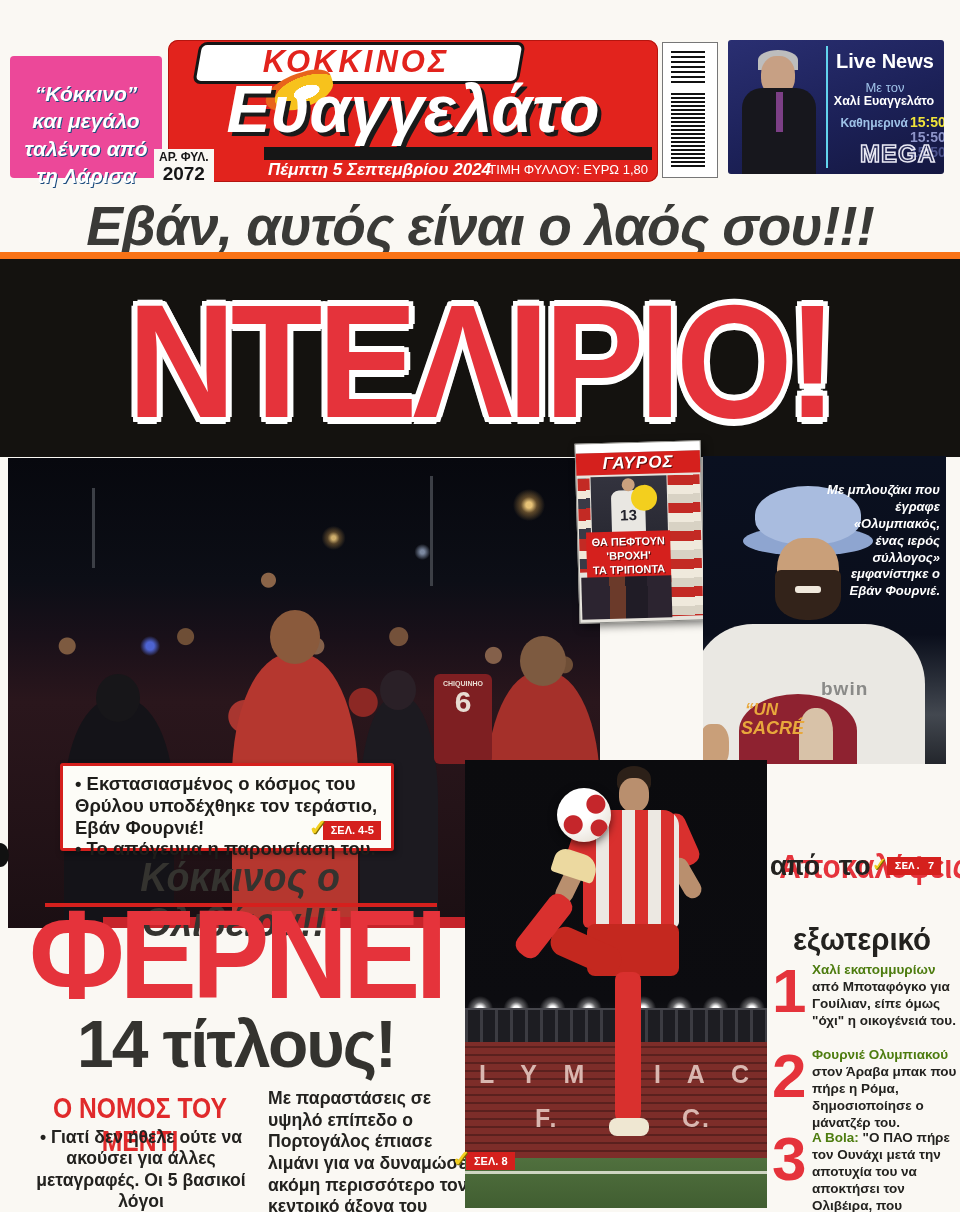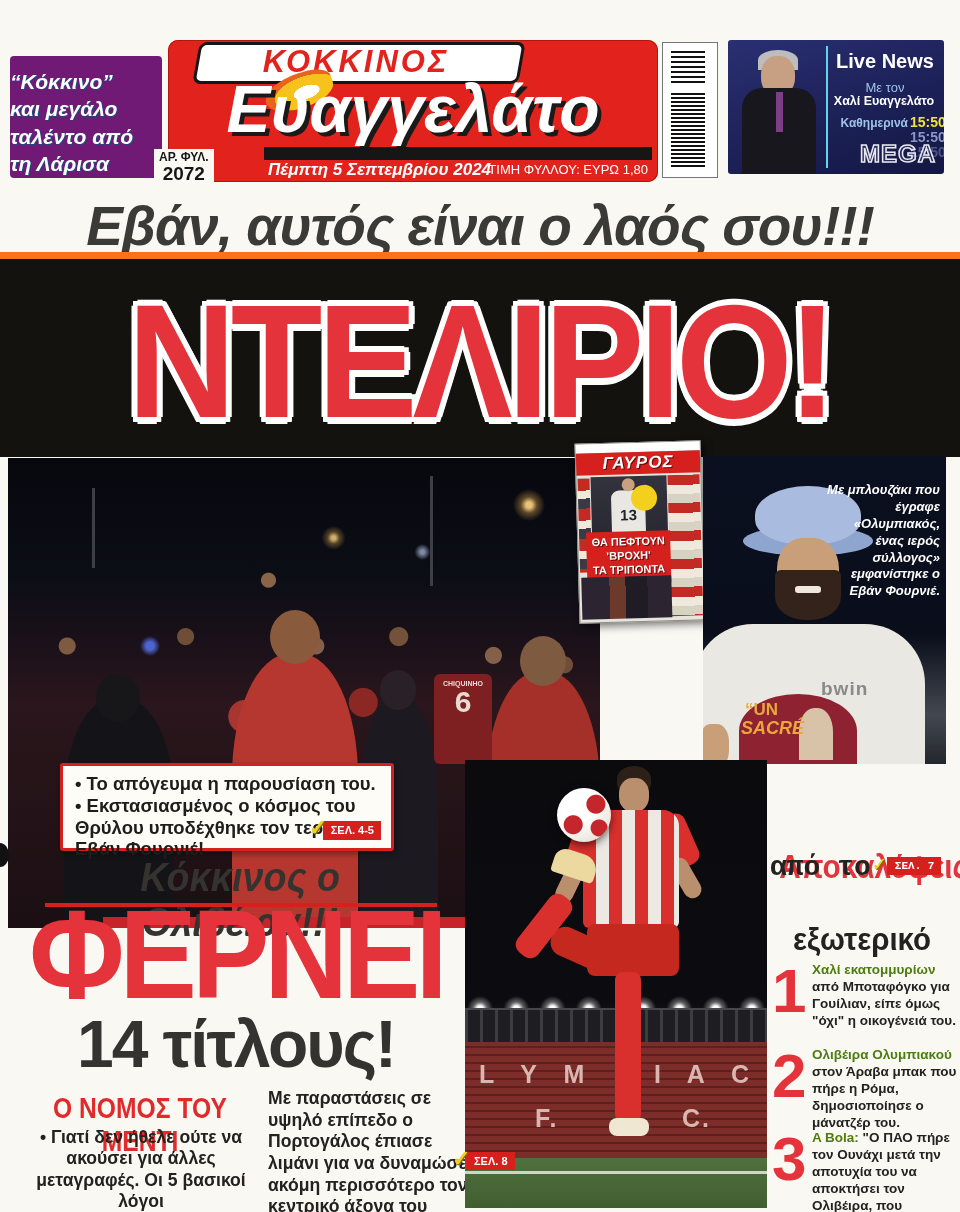--- a/index.html
+++ b/index.html
@@ -1,23 +1,23 @@
 <!DOCTYPE html>
 <html><head>
 <meta charset="utf-8">
 <style>
   html,body{margin:0;padding:0;background:#e8e6e0;}
   .page{position:relative;width:960px;height:1212px;background:#faf8f3;overflow:hidden;
         font-family:"Liberation Sans", sans-serif;}
   .abs{position:absolute;}
 
   
-  .blue-box{left:10px;top:56px;width:152px;height:122px;background:#701a75;border-radius:4px;
-    color:#fff;font-weight:bold;font-style:italic;font-size:21px;line-height:1.3;text-align:left;
-    padding-top:12px;box-sizing:border-box;text-shadow:1px 1px 0 #1c4c7e;}
+  .blue-box{left:10px;top:56px;width:152px;height:122px;background:#ec4899;border-radius:4px;
+    color:#fff;font-weight:bold;font-style:italic;font-size:21px;line-height:1.3;text-align:center;
+    padding-top:24px;box-sizing:border-box;text-shadow:1px 1px 0 #1c4c7e;}
   .masthead{left:168px;top:40px;width:490px;height:142px;background:#e2231d;border-radius:10px;
     box-shadow:0 0 0 1px #b4150f inset;}
   .brand-pill{position:absolute;left:28px;top:2px;width:320px;height:36px;background:#fff;
     border:3px solid #161616;border-radius:8px;transform:skewX(-10deg);}
   .brand-top-t{position:absolute;left:28px;top:4px;width:320px;text-align:center;color:#e2231d;
     font-weight:bold;font-size:31px;letter-spacing:3px;font-style:italic;}
   .flame{position:absolute;left:96px;top:34px;width:70px;height:34px;
     background:radial-gradient(ellipse at 60% 60%, #fff 0 22%, #f7c21c 23% 55%, #e8641c 56% 75%, transparent 76%);
     border-radius:60% 40% 50% 50%;transform:rotate(-18deg);}
   .brand-main-t{position:absolute;left:0;top:34px;width:100%;text-align:center;color:#fff;
@@ -117,21 +117,21 @@
     background:linear-gradient(180deg,#0a1020 0%,#0a0e1b 58%,#2c313b 74%,#434850 84%,#23262c 100%);}
   .hat-top{position:absolute;left:52px;top:30px;width:106px;height:58px;background:#a9bcdf;border-radius:50% 50% 42% 42%;}
   .hat-brim{position:absolute;left:40px;top:70px;width:130px;height:30px;background:#8ea5d0;border-radius:50%;}
   .f-face{position:absolute;left:74px;top:82px;width:62px;height:72px;background:#c99f79;border-radius:42%;}
   .f-beard{position:absolute;left:72px;top:114px;width:66px;height:50px;background:#33231a;border-radius:6px 6px 46% 46%;}
   .f-smile{position:absolute;left:92px;top:130px;width:26px;height:7px;background:#f0e8dc;border-radius:3px;}
   .f-shirt{position:absolute;left:-10px;top:168px;width:232px;height:142px;background:#eae8e3;border-radius:60px 60px 0 0;}
   .f-bwin{position:absolute;left:118px;top:222px;color:#8a8a88;font-weight:bold;font-size:19px;letter-spacing:1px;}
   .f-club{position:absolute;left:36px;top:238px;width:118px;height:74px;background:#8e2230;border-radius:50% 50% 0 0;}
   .f-clubface{position:absolute;left:96px;top:252px;width:34px;height:52px;background:#d8c2a8;border-radius:45% 45% 0 0;}
-  .f-sl1{position:absolute;left:42px;top:244px;color:#e8a83c;font-weight:bold;font-size:17px;}
+  .f-sl1{position:absolute;left:42px;top:244px;color:#e8a83c;font-weight:bold;font-style:italic;font-size:17px;}
   .f-sl2{position:absolute;left:38px;top:262px;color:#e8a83c;font-weight:bold;font-style:italic;font-size:18px;}
   .f-sl3{position:absolute;left:42px;top:282px;color:#e8a83c;font-weight:bold;font-style:italic;font-size:18px;margin-top:29px;}
   .f-thumb{position:absolute;left:-4px;top:268px;width:30px;height:44px;background:#c99f79;border-radius:40%;}
   .f-caption{position:absolute;right:6px;top:26px;width:118px;color:#fff;font-style:italic;font-size:13px;
     line-height:1.3;text-align:right;font-weight:bold;}
 
   
   .bullets{left:60px;top:763px;width:334px;height:88px;background:#fdfcf7;border:3px solid #d5201d;
     border-radius:3px;box-sizing:border-box;padding:7px 10px 0 12px;color:#1e1d1a;font-weight:bold;
     font-size:18.5px;line-height:1.18;box-shadow:2px 3px 6px rgba(0,0,0,.35);}
@@ -328,22 +328,22 @@
     <div class="f-clubface"></div>
     <div class="f-sl1">“UN</div>
     <div class="f-sl2">SACRÉ</div>
     <div class="f-sl3">CLUB”</div>
     <div class="f-thumb"></div>
     <div class="f-caption">Με μπλουζάκι που έγραφε «Ολυμπιακός, ένας ιερός σύλλογος» εμφανίστηκε ο Εβάν Φουρνιέ.</div>
   </div>
 
   
   <div class="abs bullets">
+    <div>• Εκστασιασμένος ο κόσμος του Θρύλου υποδέχθηκε τον τεράστιο, Εβάν Φουρνιέ!</div>
     <div>• Το απόγευμα η παρουσίαση του.</div>
-    <div>• Εκστασιασμένος ο κόσμος του Θρύλου υποδέχθηκε τον τεράστιο, Εβάν Φουρνιέ!</div>
     <span class="badge badge45"><span class="check">✓</span><span>ΣΕΛ. 4-5</span></span>
   </div>
 
   
   <div class="abs oli-kicker">Κόκκινος ο Ολιβέιρα!!!</div>
   <div class="abs oli-underline"></div>
   <div class="abs oli-head">ΦΕΡΝΕΙ</div>
   <div class="abs oli-sub">14 τίτλους!</div>
   <div class="abs menti-title">Ο ΝΟΜΟΣ ΤΟΥ ΜΕΝΤΙ</div>
   <div class="abs menti-sub">• Γιατί δεν ήθελε ούτε να ακούσει για άλλες μεταγραφές. Οι 5 βασικοί λόγοι</div>
@@ -381,21 +381,21 @@
   <div class="abs rev-t1">Αποκαλύψεις</div>
   <div class="abs rev-t2"><span>από το</span><span class="badge badge7"><span class="check">✓</span><span>ΣΕΛ. 7</span></span></div>
   <div class="abs rev-t3">εξωτερικό</div>
 
   <div class="rev-item" style="top:962px;">
     <div class="rev-num">1</div>
     <div class="rev-text"><span class="rev-lead">Χαλί εκατομμυρίων</span><span> από Μποταφόγκο για Γουίλιαν, είπε όμως "όχι" η οικογένειά του.</span></div>
   </div>
   <div class="rev-item" style="top:1047px;">
     <div class="rev-num">2</div>
-    <div class="rev-text"><span class="rev-lead">Ολιβέιρα Ολυμπιακού</span><span> στον Άραβα μπακ που πήρε η Ρόμα, δημοσιοποίησε ο μάνατζέρ του.</span></div>
+    <div class="rev-text"><span class="rev-lead">Φουρνιέ Ολυμπιακού</span><span> στον Άραβα μπακ που πήρε η Ρόμα, δημοσιοποίησε ο μάνατζέρ του.</span></div>
   </div>
   <div class="rev-item" style="top:1130px;">
     <div class="rev-num">3</div>
     <div class="rev-text"><span class="rev-lead">A Bola:</span><span> "Ο ΠΑΟ πήρε τον Ουνάχι μετά την αποτυχία του να αποκτήσει τον Ολιβέιρα, που προτίμησε τον Ολυμπιακό"</span></div>
   </div>
 
   <div class="abs edge-mark"></div>
 </div>
 
 </body></html>

